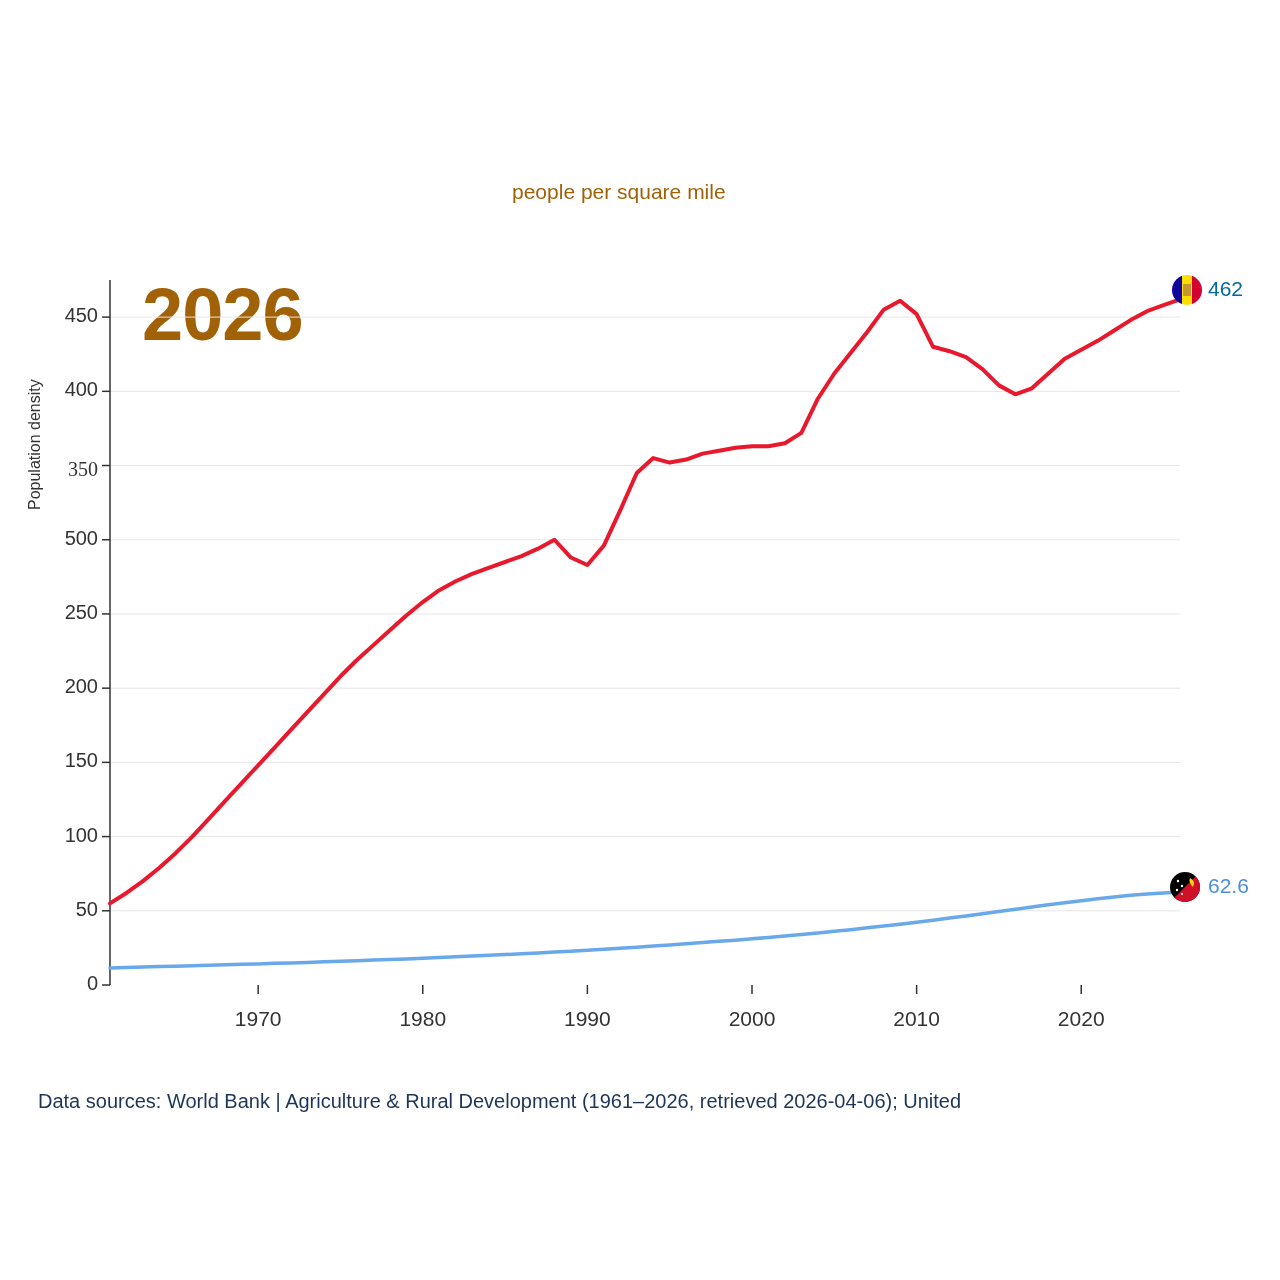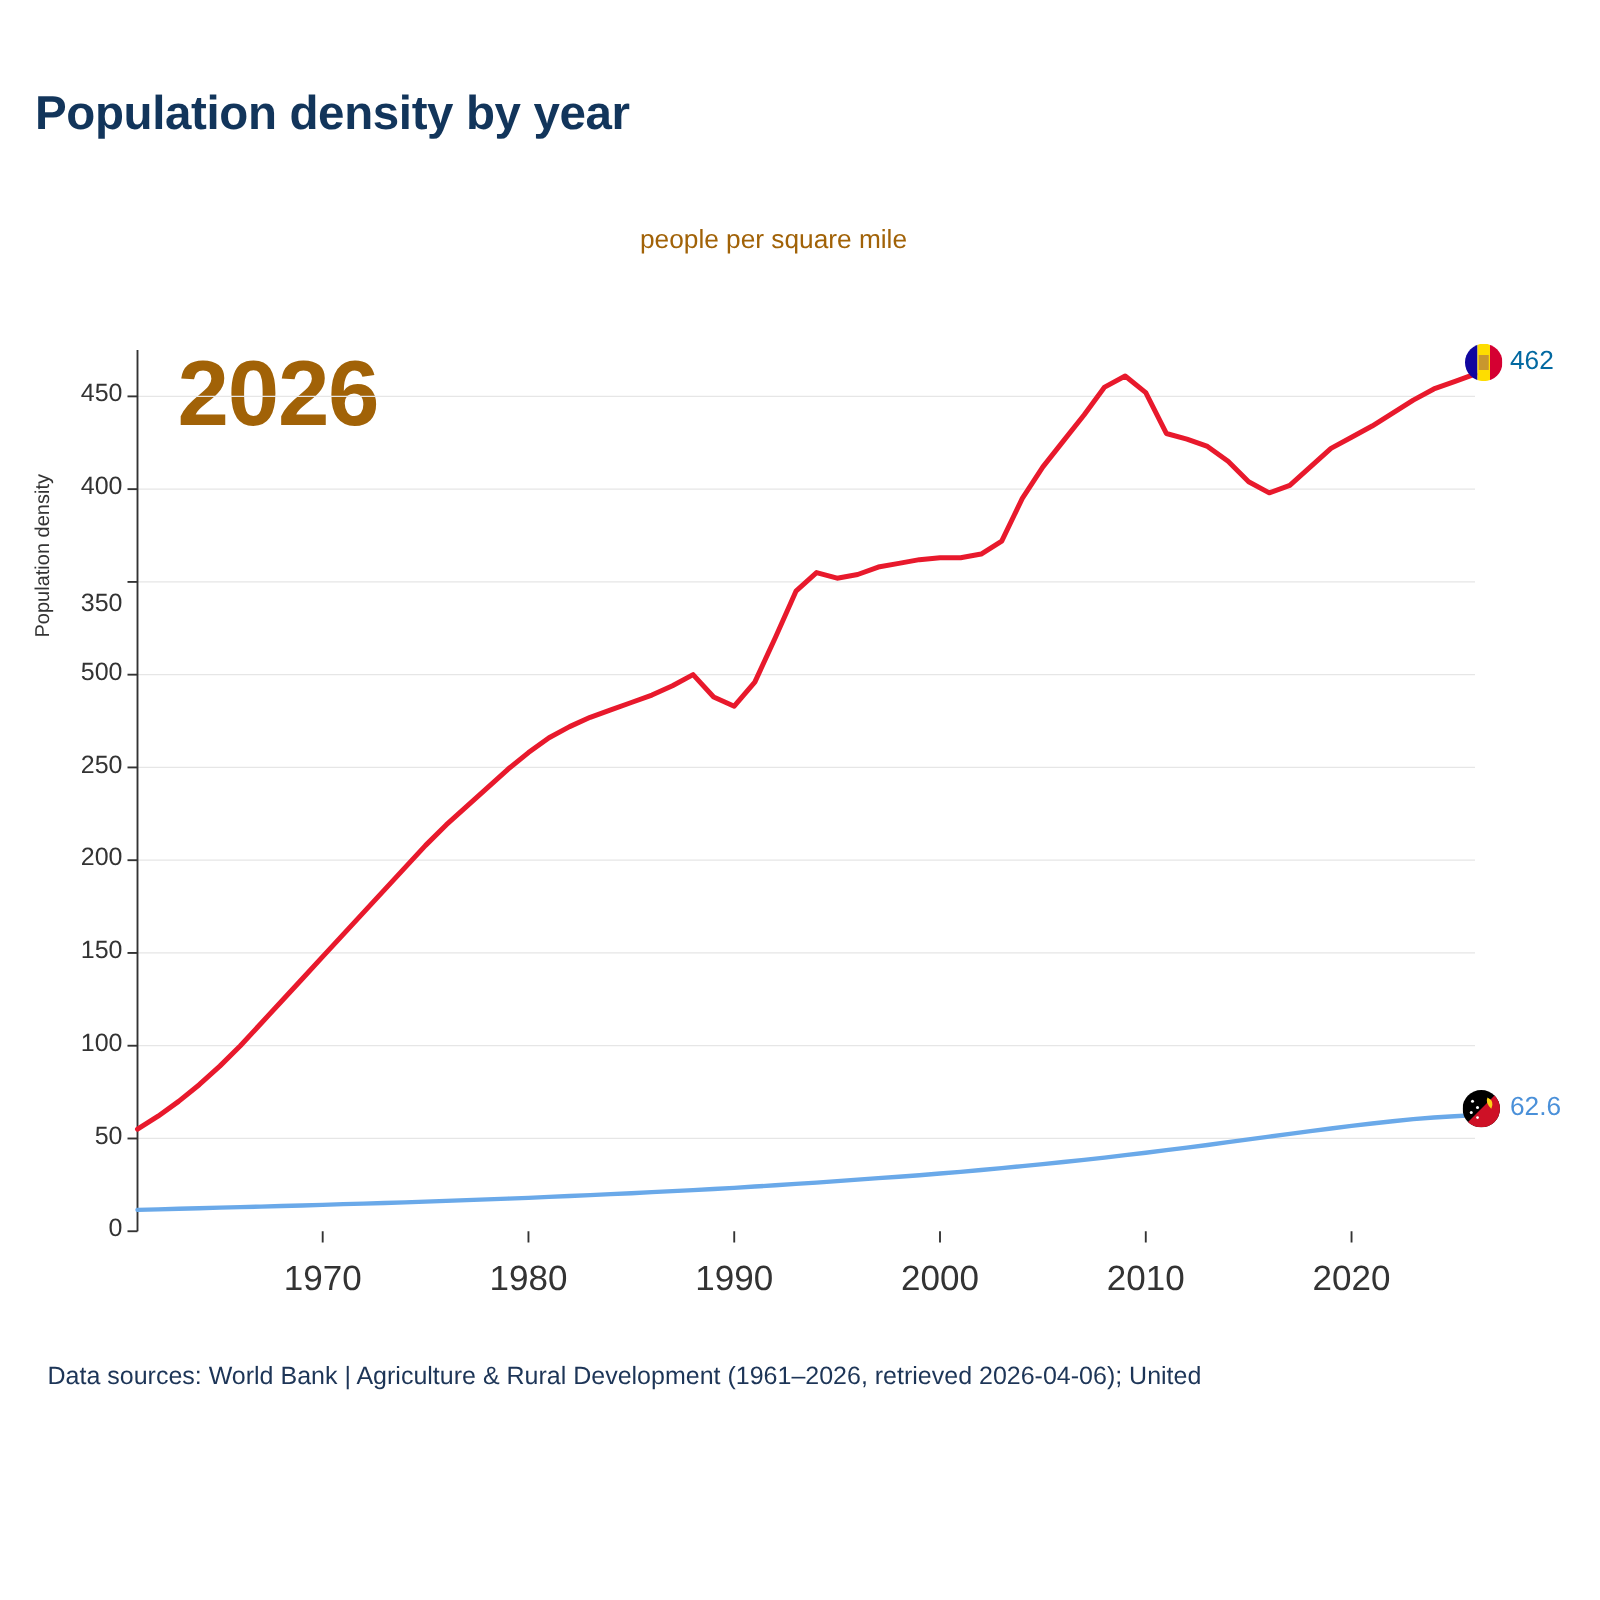--- a/index.html
+++ b/index.html
@@ -107,31 +107,30 @@
   .flag.a { left: 1172px; top: 275px; }
   .flag.b { left: 1170px; top: 872px; }
   .tick-label {
     position: absolute;
     font-size: 20px;
     color: #333;
     text-align: right;
   }
   .x-tick-label {
     position: absolute;
-    font-size: 28px;
+    font-size: 21px;
     color: #333;
     text-align: center;
   }
 </style>
 </head>
 <body>
 
 <div class="page">
 
-  <div class="chart-title">Population density by year</div>
 
 
   <div class="unit-label">people per square mile</div>
 
   <div class="watermark-year">2026</div>
 
   <div class="y-axis-title">Population density</div>
 
   <svg class="plot" width="1280" height="1070">
     <g id="gridlines">
@@ -171,21 +170,21 @@
   </svg>
 
   <div id="y-tick-labels">
       <div class="tick-label" style="left: 40px; width: 58px; top: 972px;">0</div>
       <div class="tick-label" style="left: 40px; width: 58px; top: 897.789px;">50</div>
       <div class="tick-label" style="left: 40px; width: 58px; top: 823.579px;">100</div>
       <div class="tick-label" style="left: 40px; width: 58px; top: 749.368px;">150</div>
       <div class="tick-label" style="left: 40px; width: 58px; top: 675.158px;">200</div>
       <div class="tick-label" style="left: 40px; width: 58px; top: 600.947px;">250</div>
       <div class="tick-label" style="left: 40px; width: 58px; top: 526.737px;">500</div>
-      <div class="tick-label" style="left: 40px; width: 58px; top: 472px;">350</div>
+      <div class="tick-label" style="left: 40px; width: 58px; top: 458px; font-family: Liberation Serif, serif;">350</div>
       <div class="tick-label" style="left: 40px; width: 58px; top: 378.316px;">400</div>
       <div class="tick-label" style="left: 40px; width: 58px; top: 304.105px;">450</div>
     </div>
   <div id="x-tick-labels">
       <div class="x-tick-label" style="left: 208.154px; width: 100px; top: 1007px;">1970</div>
       <div class="x-tick-label" style="left: 372.769px; width: 100px; top: 1007px;">1980</div>
       <div class="x-tick-label" style="left: 537.385px; width: 100px; top: 1007px;">1990</div>
       <div class="x-tick-label" style="left: 702px; width: 100px; top: 1007px;">2000</div>
       <div class="x-tick-label" style="left: 866.615px; width: 100px; top: 1007px;">2010</div>
       <div class="x-tick-label" style="left: 1031.23px; width: 100px; top: 1007px;">2020</div>

